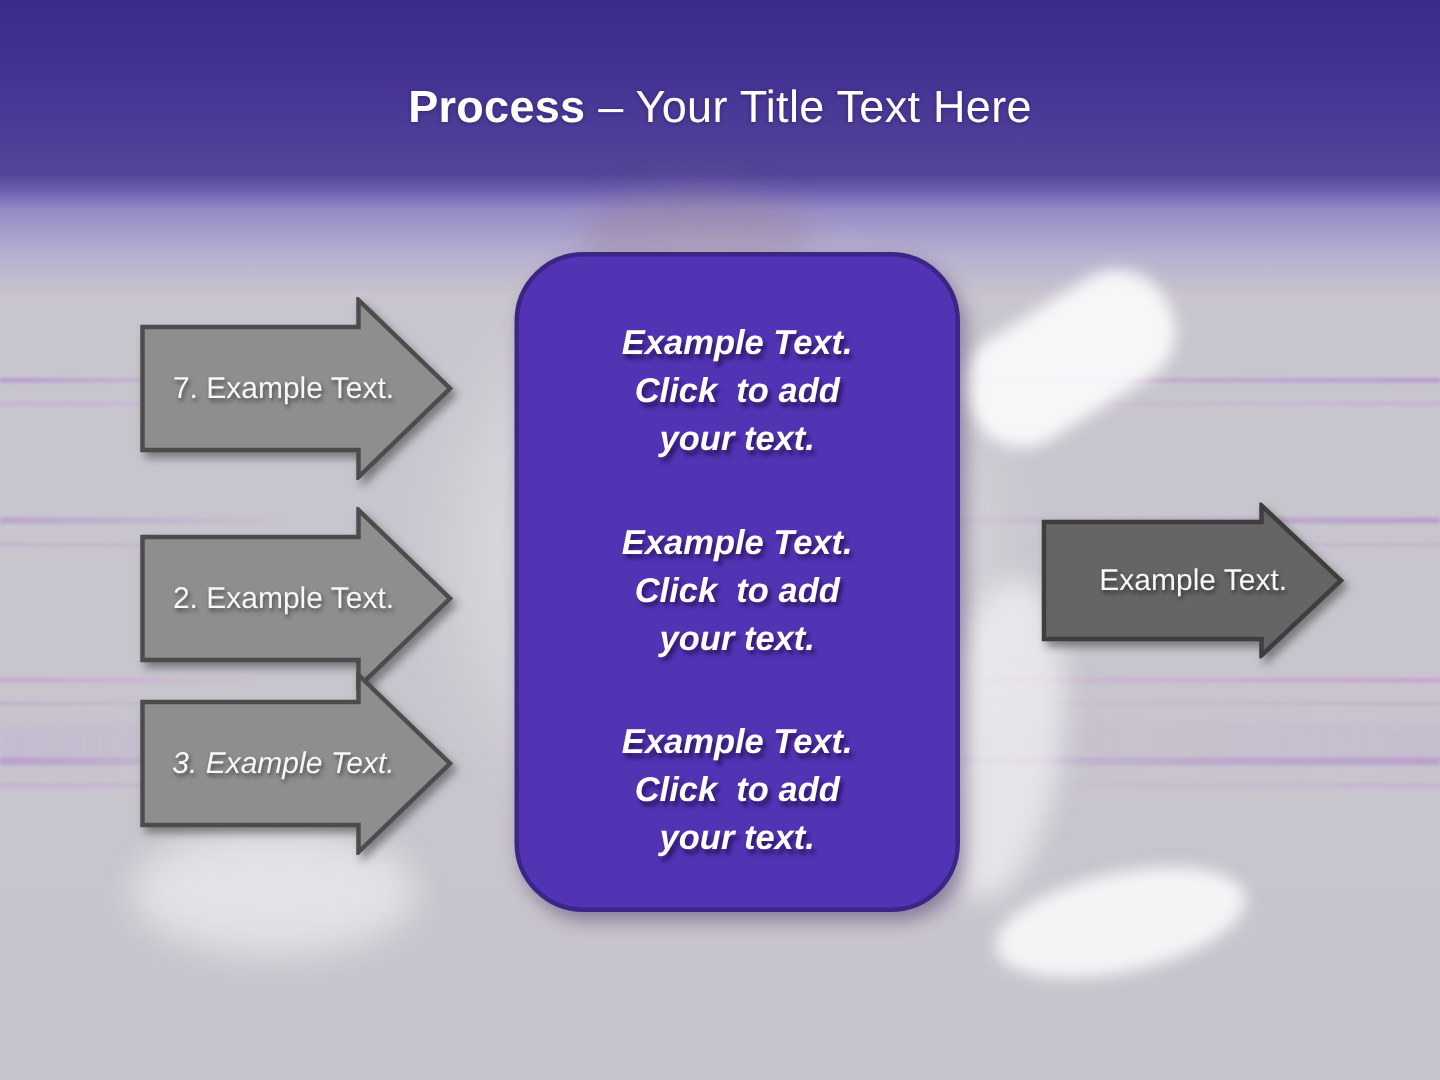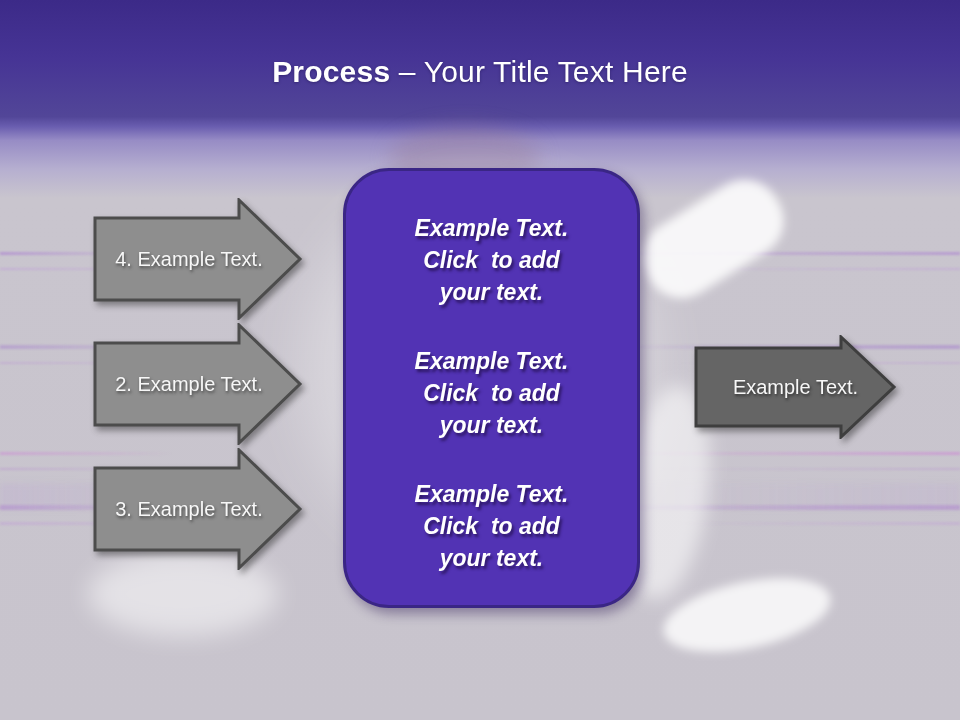--- a/index.html
+++ b/index.html
@@ -53,22 +53,22 @@
   
   .p-arrow{position:absolute;width:210px;height:122px;}
   .p-arrow svg{position:absolute;inset:0;filter:drop-shadow(3px 4px 3px rgba(30,30,30,.45));}
   .p-arrow .arrow-label{
     position:absolute;left:12px;top:0;width:168px;height:122px;
     display:flex;align-items:center;justify-content:center;
     color:#f7f7f7;font-size:20px;white-space:pre;
     text-shadow:1px 2px 3px rgba(35,35,35,.65);
   }
   .a1{left:93px;top:198px;}
-  .a2{left:93px;top:323px;}
-  .a3{left:93px;top:448px;}
+  .a2{left:93px;top:338px;}
+  .a3{left:93px;top:448px;font-style:italic;}
   .arrow-poly{fill:#8e8e8e;stroke:#4c4c4c;stroke-width:3;}
 
   .r-arrow{position:absolute;left:694px;top:335px;width:203px;height:104px;}
   .r-arrow svg{position:absolute;inset:0;filter:drop-shadow(3px 4px 3px rgba(30,30,30,.45));}
   .r-arrow .arrow-label{
     position:absolute;left:0;top:0;width:203px;height:104px;
     display:flex;align-items:center;justify-content:center;
     color:#f7f7f7;font-size:20px;white-space:pre;
     text-shadow:1px 2px 3px rgba(25,25,25,.7);
   }
@@ -119,21 +119,21 @@
   </div>
 
   <div class="slide-title">
     <span class="t-bold">Process</span><span class="t-sep"> – </span><span class="t-rest">Your Title Text Here</span>
   </div>
 
   <div class="p-arrow a1">
     <svg viewBox="0 0 210 122">
       <polygon class="arrow-poly" points="2,20 146,20 146,2 207,61 146,120 146,102 2,102"></polygon>
     </svg>
-    <span class="arrow-label">4. Example Text.</span>
+    <span class="arrow-label">7. Example Text.</span>
   </div>
 
   <div class="p-arrow a2">
     <svg viewBox="0 0 210 122">
       <polygon class="arrow-poly" points="2,20 146,20 146,2 207,61 146,120 146,102 2,102"></polygon>
     </svg>
     <span class="arrow-label">2. Example Text.</span>
   </div>
 
   <div class="p-arrow a3">

